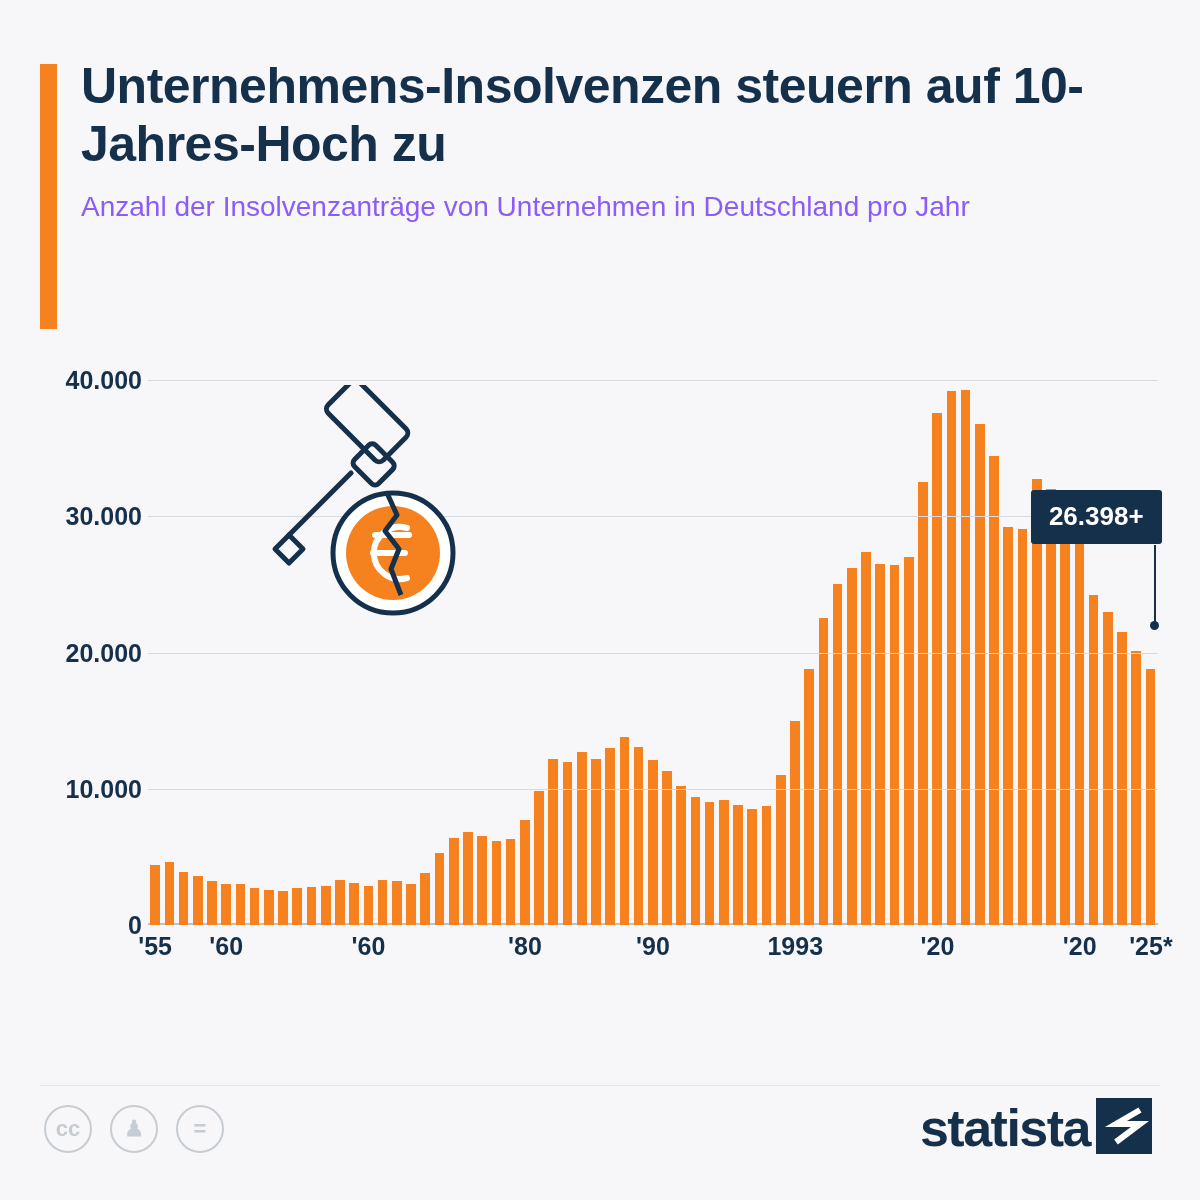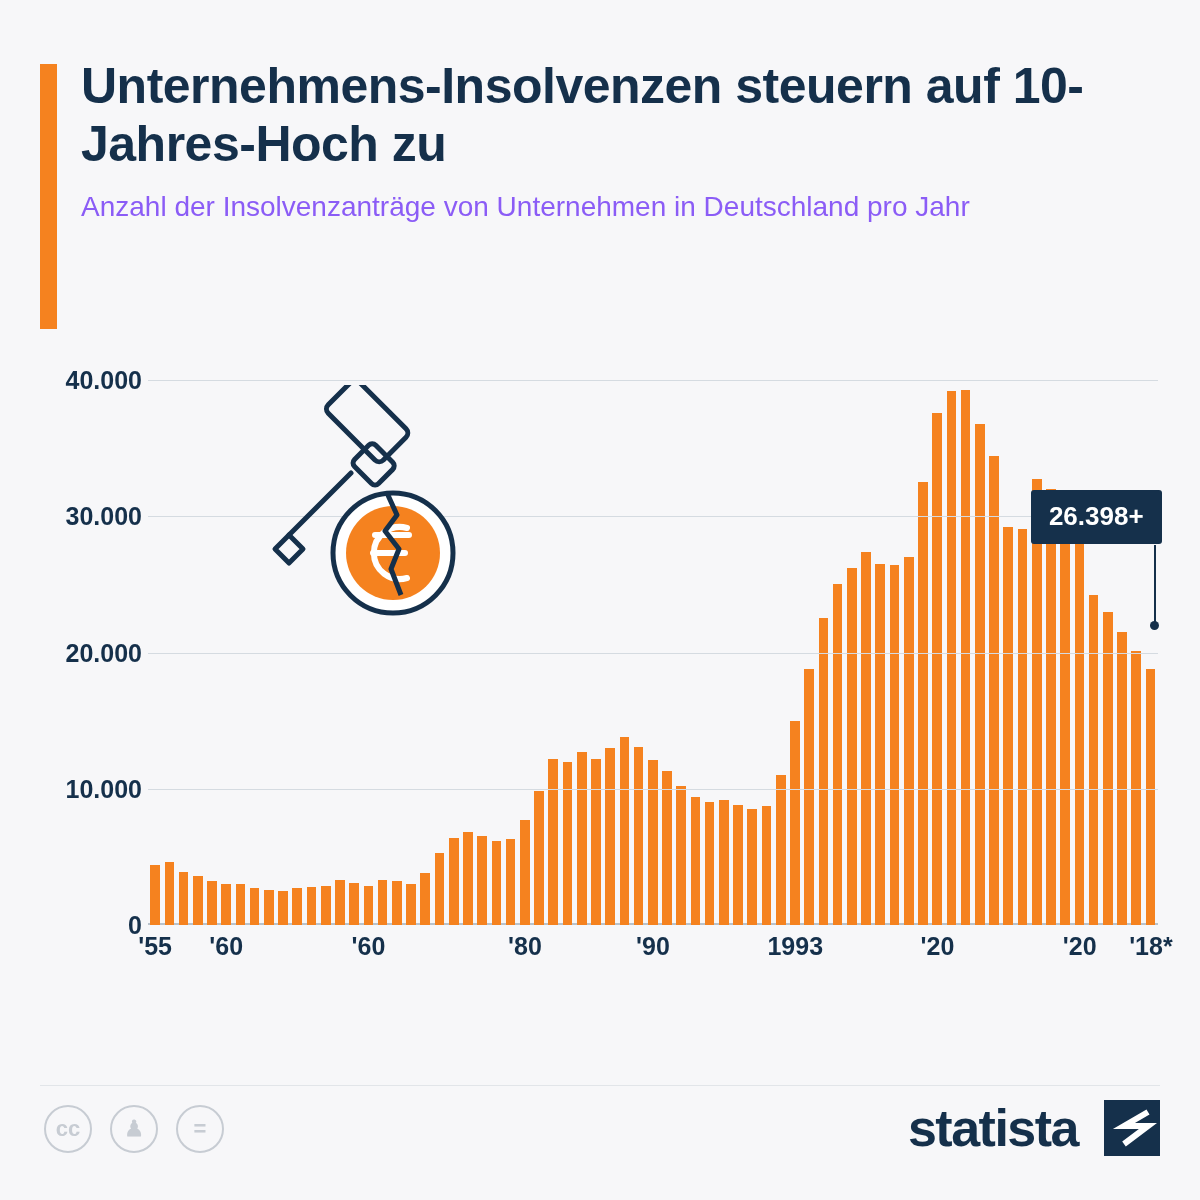--- a/index.html
+++ b/index.html
@@ -198,25 +198,24 @@
     color: #c7ccd3;
     display: flex;
     align-items: center;
     justify-content: center;
     font-size: 22px;
     font-weight: bold;
     box-sizing: border-box;
   }
   .logo {
     position: absolute;
-    right: 40px;
+    right: 48px;
     top: 1098px;
     display: flex;
-    align-items: center;
-    gap: 26px;
+    gap: 6px;
   }
   .logo-text {
     font-size: 52px;
     font-weight: bold;
     letter-spacing: -1.5px;
     color: #15304b;
   }
   .logo-mark {
     width: 56px;
     height: 56px;
@@ -467,21 +466,21 @@
       </div>
     <div class="xticks" id="xticks">
         <div class="xtick" style="left: 7.11268px;">'55</div>
         <div class="xtick" style="left: 78.2394px;">'60</div>
         <div class="xtick" style="left: 220.493px;">'60</div>
         <div class="xtick" style="left: 377px;">'80</div>
         <div class="xtick" style="left: 505px;">'90</div>
         <div class="xtick" style="left: 647.254px;">1993</div>
         <div class="xtick" style="left: 789.507px;">'20</div>
         <div class="xtick" style="left: 931.761px;">'20</div>
-        <div class="xtick" style="left: 1002.89px;">'18*</div>
+        <div class="xtick" style="left: 1002.89px;">'25*</div>
       </div>
 
     <div class="callout" id="callout" style="top: 130px; left: 990.887px;">26.398+</div>
     <div class="callout-stem" id="callout-stem" style="left: 1113.89px; top: 185px; height: 80.25px;"></div>
     <div class="callout-dot" id="callout-dot" style="left: 1109.89px; top: 261.25px;"></div>
   </div>
 
   <div class="illus">
     <svg width="230" height="260" viewBox="0 0 230 260" fill="none" xmlns="http://www.w3.org/2000/svg">
       <g stroke="#15304b" stroke-width="5" stroke-linejoin="round" stroke-linecap="round" fill="none">

